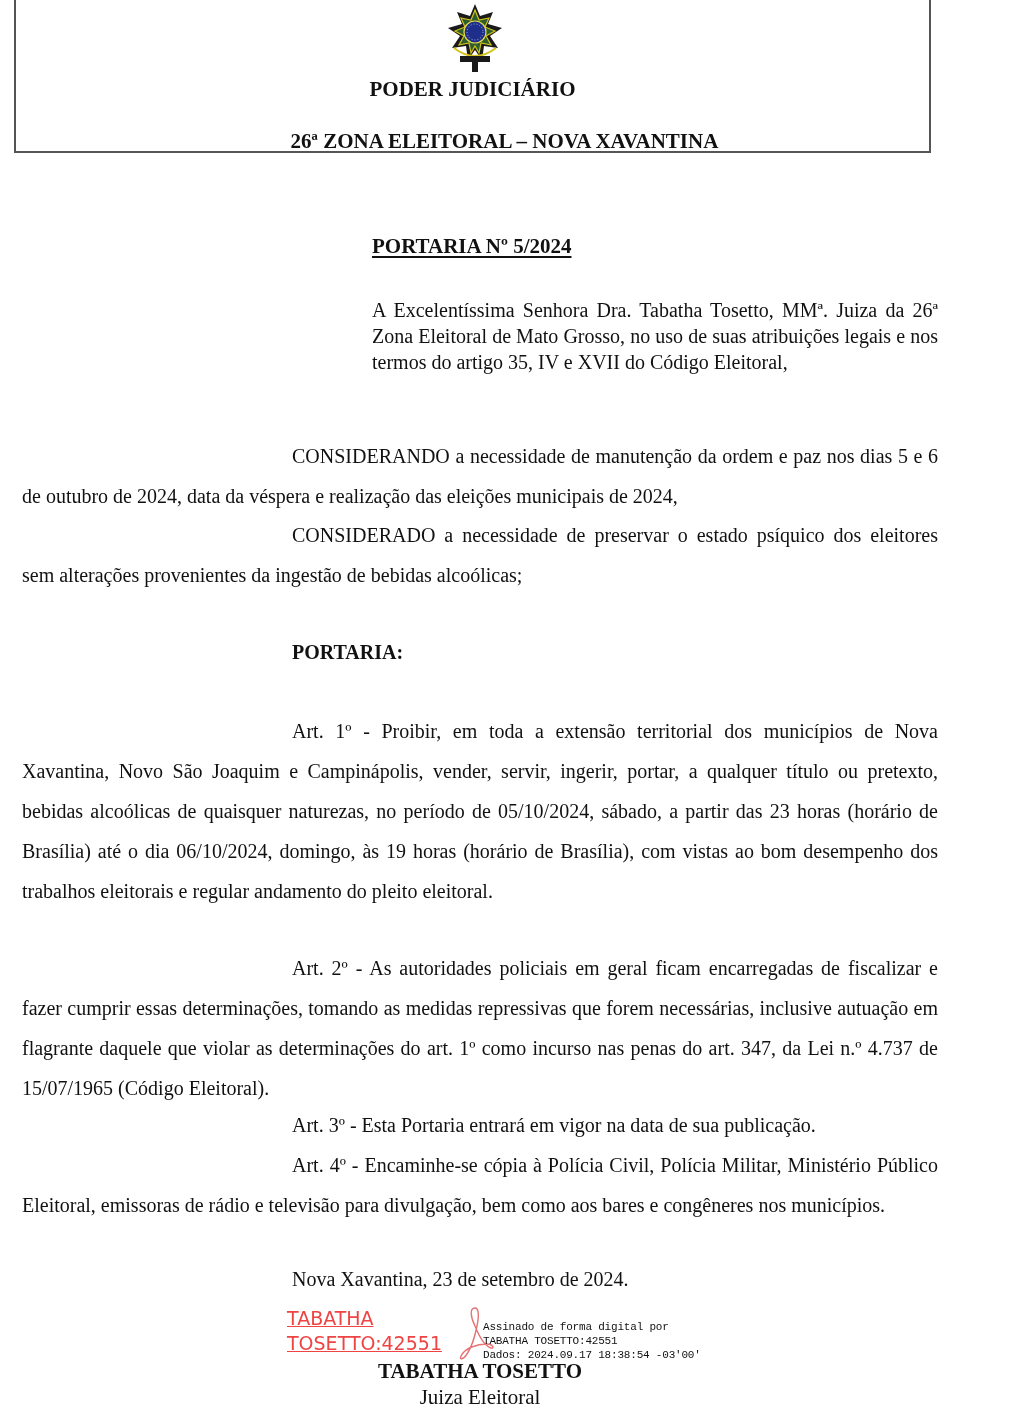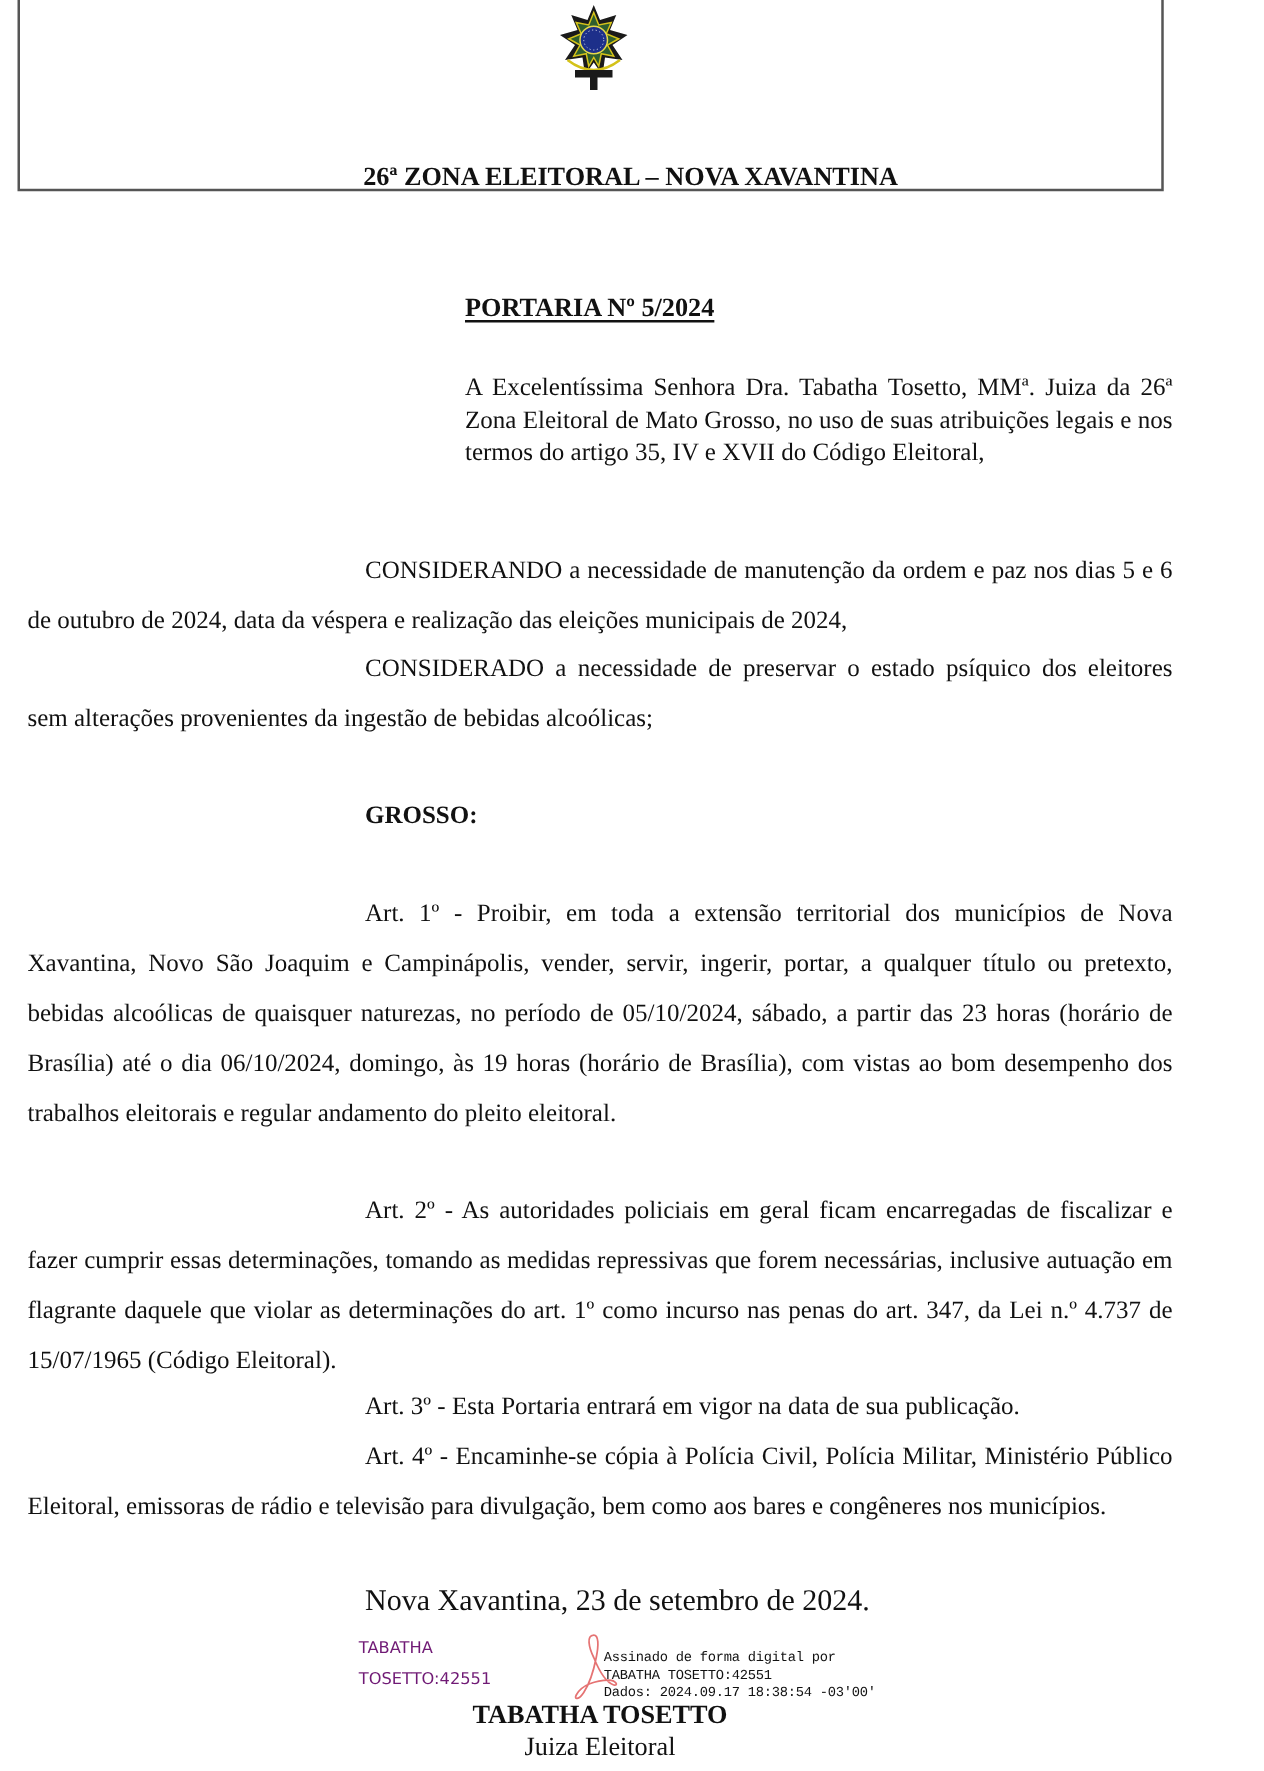--- a/index.html
+++ b/index.html
@@ -32,25 +32,25 @@
     line-height: 26px; text-align: justify; text-align-last: left;
   }
   .para {
     position: absolute; left: 22px; width: 916px; font-size: 20px;
     line-height: 40px; text-align: justify;
   }
   .para .indent { display: inline-block; width: 270px; }
   b { font-weight: normal; }
 
   .resolve { position: absolute; left: 292px; top: 641px; font-weight: bold; font-size: 20px; }
-  .place-date { position: absolute; left: 292px; top: 1268px; font-size: 24px; }
+  .place-date { position: absolute; left: 292px; top: 1268px; font-size: 20px; }
 
   .sig-name-sans {
     position: absolute; left: 287px; top: 1306px; font-family: "DejaVu Sans", "Liberation Sans", sans-serif;
-    font-size: 13px; line-height: 25px; color: #701a75;
+    font-size: 19px; line-height: 25px; color: #ef4444; text-decoration: underline;
   }
   .acrobat { position: absolute; left: 455px; top: 1304px; width: 40px; height: 58px; }
   .sig-info {
     position: absolute; left: 483px; top: 1320px; font-family: Liberation Mono, monospace;
     font-size: 11px; line-height: 14px; color: #111; letter-spacing: -0.2px;
   }
   .signer {
     position: absolute; left: 0; width: 960px; text-align: center; top: 1359px;
     font-weight: bold; font-size: 21px;
   }
@@ -64,32 +64,33 @@
 <div class="header-box">
   <svg class="coat" viewBox="0 0 62 72">
     <polygon points="31,2 36,14 49,10 44,22 58,26 46,34 54,46 40,44 38,58 31,48 24,58 22,44 8,46 16,34 4,26 18,22 13,10 26,14" fill="#1a1a1a"></polygon>
     <polygon points="31,8 35,18 45,16 41,25 51,29 42,34 47,43 37,41 35,51 31,44 27,51 25,41 15,43 20,34 11,29 21,25 17,16 27,18" fill="#2e5e2e" stroke="#d4c21a" stroke-width="1.2"></polygon>
     <circle cx="31" cy="30" r="11" fill="#1d2f8a" stroke="#e6d94a" stroke-width="1.2"></circle>
     <circle cx="31" cy="30" r="8" fill="none" stroke="#ffffff" stroke-width="0.6" stroke-dasharray="1 2"></circle>
     <path d="M10 46 Q31 62 52 46" fill="none" stroke="#d4c21a" stroke-width="2"></path>
     <rect x="16" y="54" width="30" height="6" fill="#1a1a1a"></rect>
     <rect x="28" y="58" width="6" height="12" fill="#1a1a1a"></rect>
   </svg>
+  <div class="header-line hl1">PODER JUDICIÁRIO</div>
   <div class="header-line hl3">26ª ZONA ELEITORAL – NOVA XAVANTINA</div>
 </div>
 
 <div class="title">PORTARIA Nº 5/2024</div>
 
 <div class="preamble">A Excelentíssima Senhora Dra. Tabatha Tosetto, MMª. Juiza da 26ª Zona Eleitoral de Mato Grosso, no uso de suas atribuições legais e nos termos do artigo 35, IV e XVII do Código Eleitoral,</div>
 
 <div class="para" style="top:436px;"><span class="indent"></span><b>CONSIDERANDO</b><span> a necessidade de manutenção da ordem e paz nos dias 5 e 6 de outubro de 2024, data da véspera e realização das eleições municipais de 2024,</span></div>
 
 <div class="para" style="top:515px;"><span class="indent"></span><b>CONSIDERADO</b><span> a necessidade de preservar o estado psíquico dos eleitores sem alterações provenientes da ingestão de bebidas alcoólicas;</span></div>
 
-<div class="resolve">GROSSO:</div>
+<div class="resolve">PORTARIA:</div>
 
 <div class="para" style="top:711px;"><span class="indent"></span><b>Art. 1º</b><b> - </b><b>Proibir</b><span>, em toda a extensão territorial dos municípios de Nova Xavantina, Novo São Joaquim e Campinápolis, </span><b>vender, servir, ingerir, portar</b><span>, a qualquer título ou pretexto, bebidas alcoólicas de quaisquer naturezas, no período de </span><b>05/10/2024, sábado, a partir das 23 horas (horário de Brasília)</b><span> até o dia </span><b>06/10/2024, domingo, às 19 horas (horário de Brasília)</b><span>, com vistas ao bom desempenho dos trabalhos eleitorais e regular andamento do pleito eleitoral.</span></div>
 
 <div class="para" style="top:948px;"><span class="indent"></span><b>Art. 2º</b><span> - As autoridades policiais em geral ficam encarregadas de fiscalizar e fazer cumprir essas determinações, tomando as medidas repressivas que forem necessárias, inclusive autuação em flagrante daquele que violar as determinações do art. 1º como incurso nas penas do art. 347, da Lei n.º 4.737 de 15/07/1965 (Código Eleitoral).</span></div>
 
 <div class="para" style="top:1105px;"><span class="indent"></span><b>Art. 3º</b><span> - Esta Portaria entrará em vigor na data de sua publicação.</span></div>
 
 <div class="para" style="top:1145px;"><span class="indent"></span><b>Art. 4º</b><span> - Encaminhe-se cópia à Polícia Civil, Polícia Militar, Ministério Público Eleitoral, emissoras de rádio e televisão para divulgação, bem como aos bares e congêneres nos municípios.</span></div>
 
 <div class="place-date">Nova Xavantina, 23 de setembro de 2024.</div>

